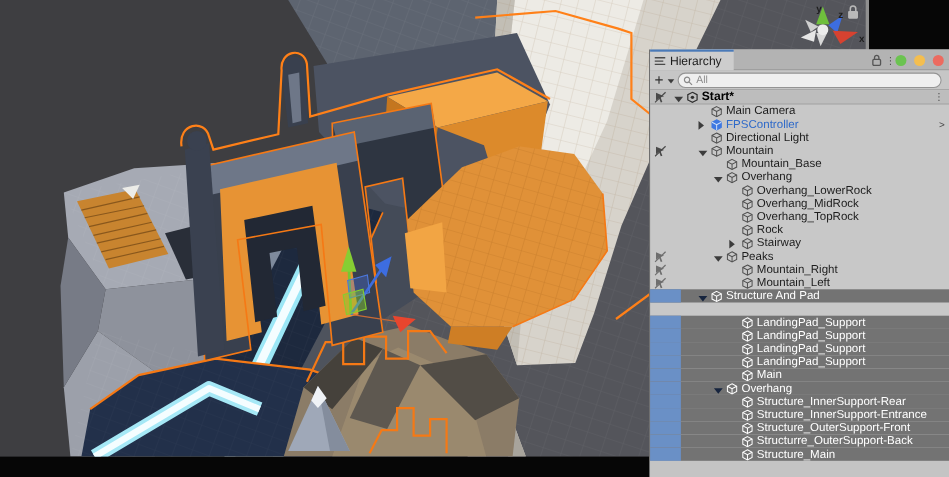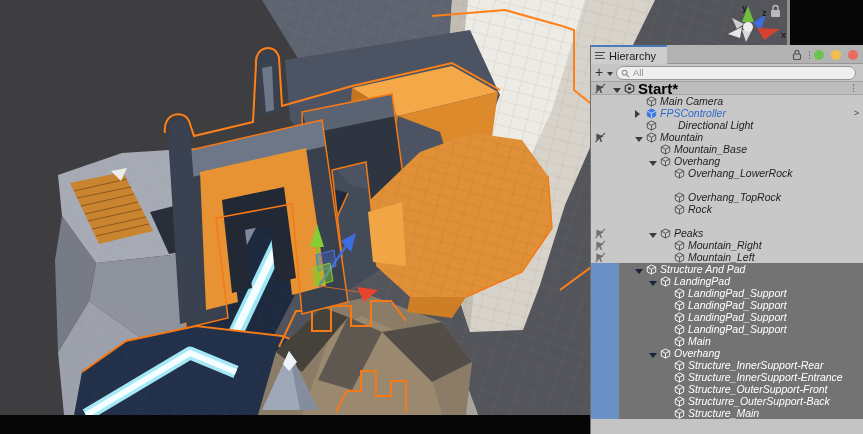--- a/index.html
+++ b/index.html
@@ -22,21 +22,21 @@
            border-bottom:1px solid #A3A3A3;box-sizing:border-box;}
   #plus-btn{position:absolute;left:4px;top:0px;font-size:14px;color:#2e2e2e;line-height:17px;}
   #plus-caret{position:absolute;left:16px;top:8px;width:0;height:0;border-left:3px solid transparent;
               border-right:3px solid transparent;border-top:4px solid #3c3c3c;}
   #searchbox{position:absolute;left:25px;right:7px;top:2px;height:12px;background:#EFEFEF;
              border:1px solid #949494;border-radius:8px;display:flex;align-items:center;
              padding-left:4px;gap:3px;}
   #searchbox .ph{font-size:9.5px;color:#8e8e8e;line-height:12px;}
   #scene-row{position:absolute;left:0;top:37px;width:100%;height:13px;background:#BDBDBD;
              border-bottom:1px solid #A6A6A6;box-sizing:border-box;}
-  #rows{position:absolute;left:0;top:50px;width:100%;height:324px;font-style:italic;}
+  #rows{position:absolute;left:0;top:50px;width:100%;height:324px;}
   .row{position:absolute;left:0;width:100%;height:12px;font-size:10.5px;color:#1d1d1d;
        line-height:12px;}
   .row.sel{background:#737373;color:#fff;}
   .row.sel .gut{position:absolute;left:0;top:0;width:28px;height:100%;background:#6A90C6;}
   .abs{position:absolute;top:0;height:12px;display:flex;align-items:center;}
   .fold{width:0;height:0;border-left:4px solid transparent;border-right:4px solid transparent;}
   .fold.open{border-top:5px solid #3c3c3c;border-bottom:none;margin-top:4px;}
   .fold.closed{border-top:4px solid transparent;border-bottom:4px solid transparent;
                border-left:5px solid #3c3c3c;border-right:none;margin-top:2px;}
   .sel .fold.open{border-top-color:#16243E;}
@@ -256,21 +256,21 @@
         </span>
       <span class="abs" style="left:22px;">
           <span class="fold open"></span>
         </span>
       <span class="abs" style="left:33px;">
         <svg width="11" height="11" viewBox="0 0 12 12">
           <path d="M6 1 L10.6 3.4 V8.6 L6 11 L1.4 8.6 V3.4 Z" fill="none" stroke="#2e2e2e" stroke-width="1.2"></path>
           <circle cx="6" cy="6" r="1.7" fill="#2e2e2e"></circle>
         </svg>
       </span>
-      <span class="abs lbl" style="left:47px;font-weight:bold;font-size:15px;">Start*</span>
+      <span class="abs lbl" style="left:47px;font-weight:bold;font-size:11px;">Start*</span>
       <span class="abs kebab" style="right:5px;">⋮</span>
     </div>
 
     <div id="rows">
         <div class="row" style="top: 0px;">
           <span class="abs" style="left:55px;">
             <svg width="11" height="11" viewBox="0 0 12 12">
               <path d="M6 1 L10.6 3.4 V8.6 L6 11 L1.4 8.6 V3.4 Z" fill="none" stroke="#4F4F4F" stroke-width="1"></path>
               <path d="M1.4 3.4 L6 5.8 L10.6 3.4 M6 5.8 V11" fill="none" stroke="#4F4F4F" stroke-width="1"></path>
             </svg>
@@ -290,21 +290,21 @@
           <span class="abs lbl blue-lbl" style="left:69px;">FPSController</span>
           <span class="abs" style="right:4px;color:#444;font-size:9px;">&gt;</span>
         </div>
         <div class="row" style="top: 24px;">
           <span class="abs" style="left:55px;">
             <svg width="11" height="11" viewBox="0 0 12 12">
               <path d="M6 1 L10.6 3.4 V8.6 L6 11 L1.4 8.6 V3.4 Z" fill="none" stroke="#4F4F4F" stroke-width="1"></path>
               <path d="M1.4 3.4 L6 5.8 L10.6 3.4 M6 5.8 V11" fill="none" stroke="#4F4F4F" stroke-width="1"></path>
             </svg>
           </span>
-          <span class="abs lbl" style="left:87px;">Directional Light</span>
+          <span class="abs lbl" style="left:69px;">Directional Light</span>
         </div>
         <div class="row" style="top: 36px;">
           <span class="abs" style="left:4px;">
             <svg width="11" height="11" viewBox="0 0 12 12">
               <path d="M1.5 1.5 L9.5 4.8 L6 6 L7.8 10.5 L6.2 11 L4.5 6.6 L1.5 9 Z" fill="#4a4a4a"></path>
               <path d="M0.5 11 L11 1" stroke="#4a4a4a" stroke-width="1.2"></path>
             </svg>
           </span>
           <span class="abs" style="left:44px;">
             <span class="fold open"></span>
@@ -340,37 +340,58 @@
         </div>
         <div class="row" style="top: 72px;">
           <span class="abs" style="left:83px;">
             <svg width="11" height="11" viewBox="0 0 12 12">
               <path d="M6 1 L10.6 3.4 V8.6 L6 11 L1.4 8.6 V3.4 Z" fill="none" stroke="#4F4F4F" stroke-width="1"></path>
               <path d="M1.4 3.4 L6 5.8 L10.6 3.4 M6 5.8 V11" fill="none" stroke="#4F4F4F" stroke-width="1"></path>
             </svg>
           </span>
           <span class="abs lbl" style="left:97px;">Overhang_LowerRock</span>
         </div>
+        <div class="row" style="top: 84px;">
+          <span class="abs" style="left:83px;">
+            <svg width="11" height="11" viewBox="0 0 12 12">
+              <path d="M6 1 L10.6 3.4 V8.6 L6 11 L1.4 8.6 V3.4 Z" fill="none" stroke="#4F4F4F" stroke-width="1"></path>
+              <path d="M1.4 3.4 L6 5.8 L10.6 3.4 M6 5.8 V11" fill="none" stroke="#4F4F4F" stroke-width="1"></path>
+            </svg>
+          </span>
+          <span class="abs lbl" style="left:97px;">Overhang_MidRock</span>
+        </div>
         <div class="row" style="top: 96px;">
           <span class="abs" style="left:83px;">
             <svg width="11" height="11" viewBox="0 0 12 12">
               <path d="M6 1 L10.6 3.4 V8.6 L6 11 L1.4 8.6 V3.4 Z" fill="none" stroke="#4F4F4F" stroke-width="1"></path>
               <path d="M1.4 3.4 L6 5.8 L10.6 3.4 M6 5.8 V11" fill="none" stroke="#4F4F4F" stroke-width="1"></path>
             </svg>
           </span>
           <span class="abs lbl" style="left:97px;text-align:right;">Overhang_TopRock</span>
         </div>
         <div class="row" style="top: 108px;">
           <span class="abs" style="left:83px;">
             <svg width="11" height="11" viewBox="0 0 12 12">
               <path d="M6 1 L10.6 3.4 V8.6 L6 11 L1.4 8.6 V3.4 Z" fill="none" stroke="#4F4F4F" stroke-width="1"></path>
               <path d="M1.4 3.4 L6 5.8 L10.6 3.4 M6 5.8 V11" fill="none" stroke="#4F4F4F" stroke-width="1"></path>
             </svg>
           </span>
           <span class="abs lbl" style="left:97px;">Rock</span>
+        </div>
+        <div class="row" style="top: 120px;">
+          <span class="abs" style="left:72px;">
+            <span class="fold closed"></span>
+          </span>
+          <span class="abs" style="left:83px;">
+            <svg width="11" height="11" viewBox="0 0 12 12">
+              <path d="M6 1 L10.6 3.4 V8.6 L6 11 L1.4 8.6 V3.4 Z" fill="none" stroke="#4F4F4F" stroke-width="1"></path>
+              <path d="M1.4 3.4 L6 5.8 L10.6 3.4 M6 5.8 V11" fill="none" stroke="#4F4F4F" stroke-width="1"></path>
+            </svg>
+          </span>
+          <span class="abs lbl" style="left:97px;">Stairway</span>
         </div>
         <div class="row" style="top: 132px;">
           <span class="abs" style="left:4px;">
             <svg width="11" height="11" viewBox="0 0 12 12">
               <path d="M1.5 1.5 L9.5 4.8 L6 6 L7.8 10.5 L6.2 11 L4.5 6.6 L1.5 9 Z" fill="#6E6E6E"></path>
               <path d="M0.5 11 L11 1" stroke="#6E6E6E" stroke-width="1.2"></path>
             </svg>
           </span>
           <span class="abs" style="left:58px;">
             <span class="fold open"></span>
@@ -418,33 +439,20 @@
           <span class="abs" style="left:44px;">
             <span class="fold open"></span>
           </span>
           <span class="abs" style="left:55px;">
             <svg width="11" height="11" viewBox="0 0 12 12">
               <path d="M6 1 L10.6 3.4 V8.6 L6 11 L1.4 8.6 V3.4 Z" fill="none" stroke="#FFFFFF" stroke-width="1"></path>
               <path d="M1.4 3.4 L6 5.8 L10.6 3.4 M6 5.8 V11" fill="none" stroke="#FFFFFF" stroke-width="1"></path>
             </svg>
           </span>
           <span class="abs lbl" style="left:69px;">Structure And Pad</span>
-        </div>
-        <div class="row sel" style="top: 180px;">
-          <span class="gut"></span>
-          <span class="abs" style="left:58px;">
-            <span class="fold open"></span>
-          </span>
-          <span class="abs" style="left:69px;">
-            <svg width="11" height="11" viewBox="0 0 12 12">
-              <path d="M6 1 L10.6 3.4 V8.6 L6 11 L1.4 8.6 V3.4 Z" fill="none" stroke="#FFFFFF" stroke-width="1"></path>
-              <path d="M1.4 3.4 L6 5.8 L10.6 3.4 M6 5.8 V11" fill="none" stroke="#FFFFFF" stroke-width="1"></path>
-            </svg>
-          </span>
-          <span class="abs lbl" style="left:83px;">LandingPad</span>
         </div>
         <div class="row sel" style="top: 192px;">
           <span class="gut"></span>
           <span class="abs" style="left:83px;">
             <svg width="11" height="11" viewBox="0 0 12 12">
               <path d="M6 1 L10.6 3.4 V8.6 L6 11 L1.4 8.6 V3.4 Z" fill="none" stroke="#FFFFFF" stroke-width="1"></path>
               <path d="M1.4 3.4 L6 5.8 L10.6 3.4 M6 5.8 V11" fill="none" stroke="#FFFFFF" stroke-width="1"></path>
             </svg>
           </span>
           <span class="abs lbl" style="left:97px;">LandingPad_Support</span>

